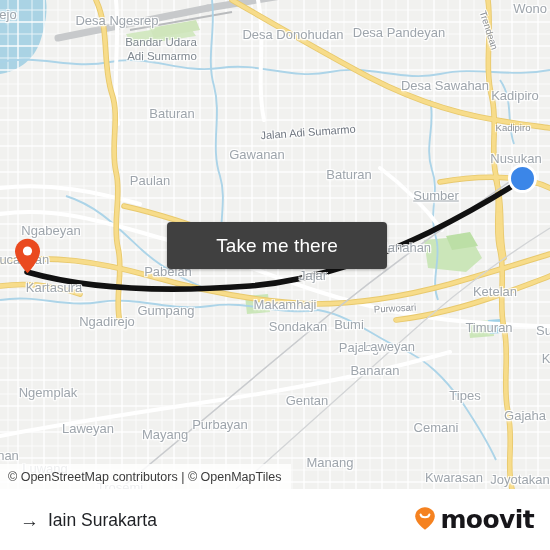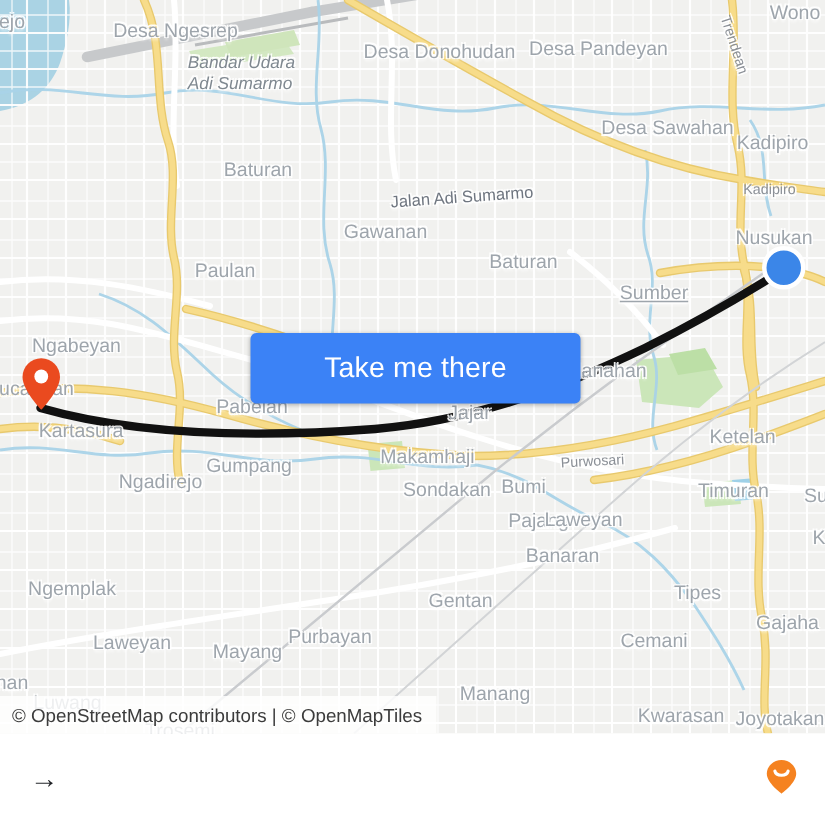--- a/index.html
+++ b/index.html
@@ -27,26 +27,26 @@
       -1px -1px 0 rgba(255,255,255,.9), 1px -1px 0 rgba(255,255,255,.9),
       -1px  1px 0 rgba(255,255,255,.9), 1px  1px 0 rgba(255,255,255,.9),
        0    2px 2px rgba(255,255,255,.8);
     pointer-events:none;
     transform:translate(-50%,-50%);
   }
   .lbl.s1{font-size:13px;}
   .lbl.s3{font-size:9.5px;}
   .lbl.dark{color:#8b9097;}
   .lbl.road{color:#6f7680;font-size:11px;}
-  .lbl.airport{color:#7f8890;font-size:11.5px;line-height:14px;text-align:left;font-style:italic;}
+  .lbl.airport{color:#7f8890;font-size:11.5px;line-height:14px;text-align:right;}
 
   
   .take-btn{
     position:absolute;left:167px;top:222px;width:220px;height:47px;
-    background:#3b82f6;border-radius:4px;border:none;
+    background:#404040;border-radius:4px;border:none;
     box-shadow:0 1px 3px rgba(0,0,0,.28);
     color:#ffffff;font-size:19px;font-family:"Liberation Sans", sans-serif;
     letter-spacing:.1px;cursor:pointer;
     display:flex;align-items:center;justify-content:center;
   }
 
   .pin{
     position:absolute;left:14px;top:238px;width:27px;height:36px;
   }
   .dest-dot{
@@ -317,25 +317,27 @@
     <button class="take-btn">Take me there</button>
 
     <div class="attrib">
       <span>© OpenStreetMap contributors | © OpenMapTiles</span>
     </div>
   </div>
 
   <div class="footer">
     <div class="route-title">
       <span class="route-arrow">→</span>
+      <span>Iain Surakarta</span>
     </div>
 
     <div class="brand">
       <span>
         <svg width="26" height="26" viewBox="0 0 26 26">
           <path d="M13,2.2 C7.6,2.2 3.2,6.4 3.2,11.4 C3.2,17.6 13,24.6 13,24.6 C13,24.6 22.8,17.6 22.8,11.4 C22.8,6.4 18.4,2.2 13,2.2 Z" fill="#f58220"></path>
           <path d="M8.6,9.6 C9.4,13.2 16.6,13.2 17.4,9.6" stroke="#ffffff" stroke-width="2.1" fill="none" stroke-linecap="round"></path>
         </svg>
       </span>
+      <span class="brand-word">moovit</span>
     </div>
   </div>
 
 </div>
 
 </body></html>

